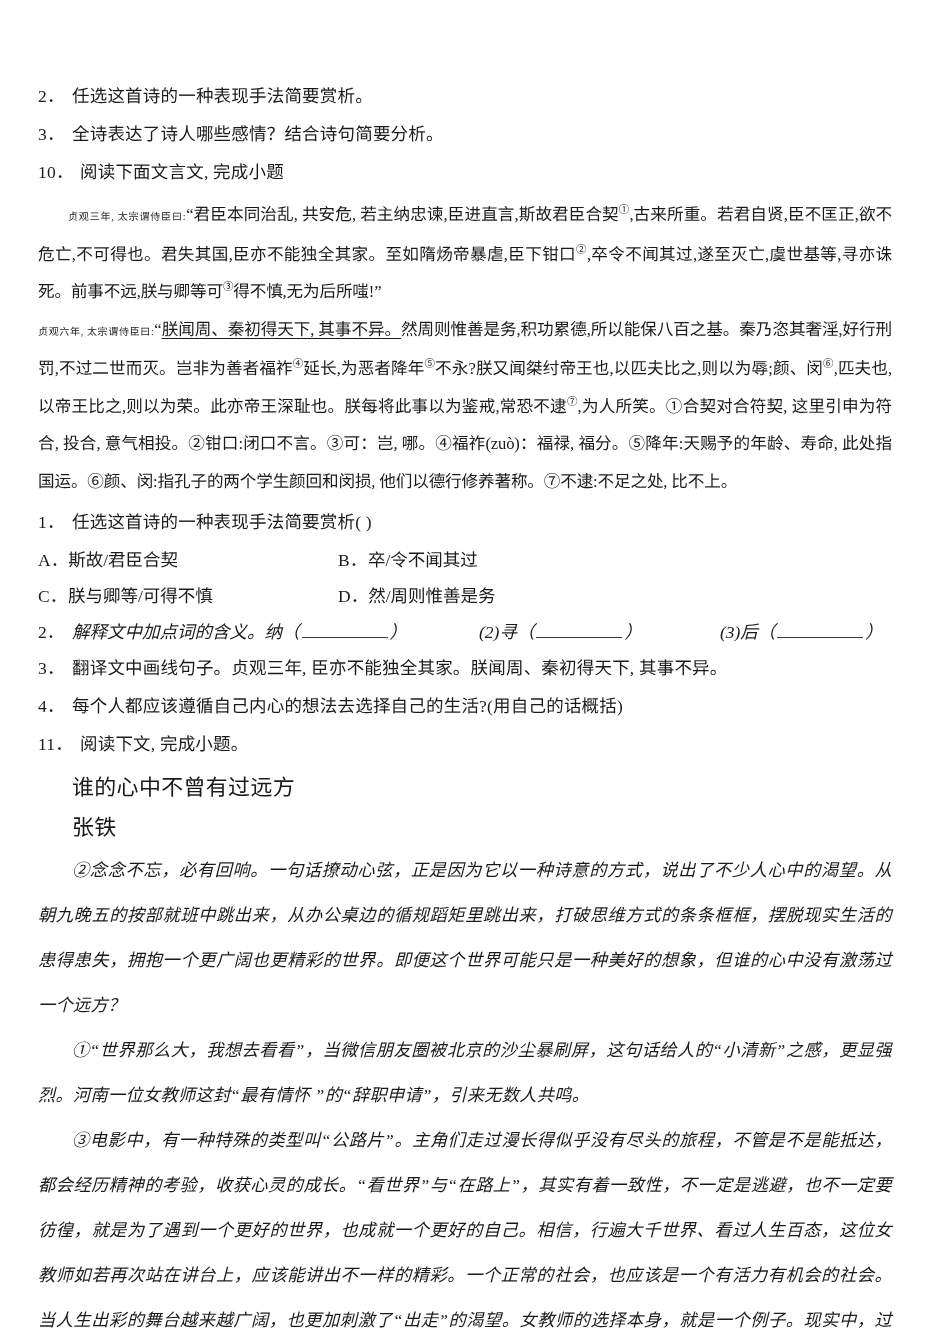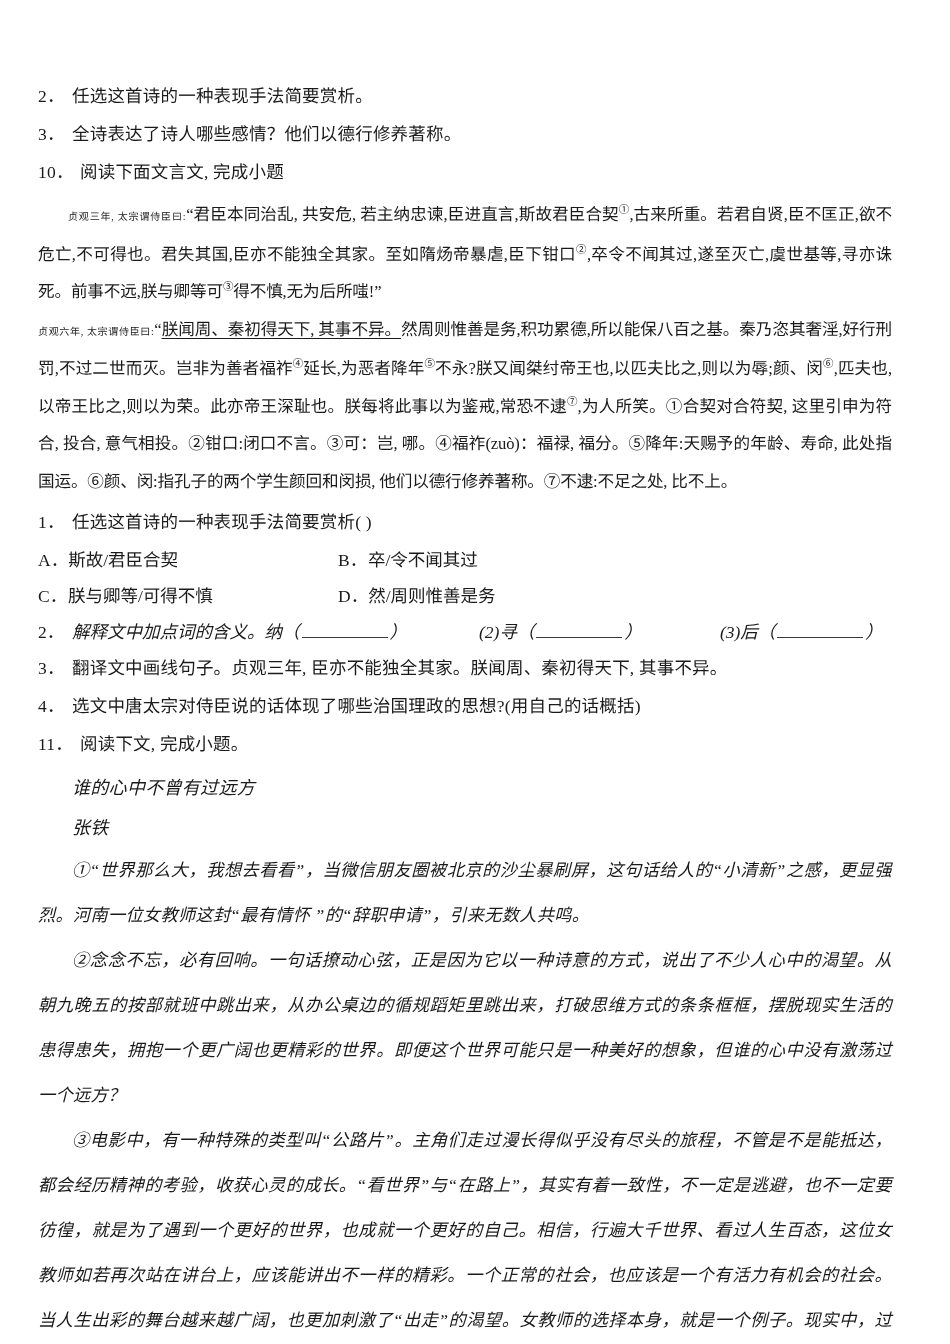--- a/index.html
+++ b/index.html
@@ -122,42 +122,41 @@
     line-height: 45px;
     text-align: justify;
     text-justify: inter-character;
     letter-spacing: 0.3px;
     word-break: break-all;
     margin: 0;
   }
   .prose.indent { text-indent: 34px; }
   .article-title, .article-author {
     font-family: "Liberation Serif", "DejaVu Serif", serif;
-    font-style: italic;
-    font-size: 18px;
+    font-size: 22px;
     line-height: 40px;
     text-indent: 34px;
     margin: 0;
     letter-spacing: 0.3px;
   }
   .spacer-sm { height: 4px; }
 </style>
 </head>
 <body>
 
 <div class="page">
 
   <div class="q-line">
     <span class="q-num">2．</span>
     <span class="q-text">任选这首诗的一种表现手法简要赏析。</span>
   </div>
 
   <div class="q-line">
     <span class="q-num">3．</span>
-    <span class="q-text">全诗表达了诗人哪些感情？他们以德行修养著称。</span>
+    <span class="q-text">全诗表达了诗人哪些感情？结合诗句简要分析。</span>
   </div>
 
   <div class="q-line">
     <span class="q-num wide">10．</span>
     <span class="q-text">阅读下面文言文, 完成小题</span>
   </div>
 
   <div class="spacer-sm"></div>
 
   <p class="wenyan first"><span class="lead">贞观三年, 太宗谓侍臣曰:</span><span>“君臣本同治乱, 共安危, 若主纳忠谏,臣进直言,斯故君臣合契</span><sup class="note">①</sup><span>,古来所重。若君自贤,臣不匡正,欲不危亡,不可得也。君失其国,臣亦不能独全其家。至如隋炀帝暴虐,臣下钳口</span><sup class="note">②</sup><span>,卒令不闻其过,遂至灭亡,虞世基等,寻亦诛死。前事不远,朕与卿等可</span><sup class="note">③</sup><span>得不慎,无为后所嗤!”</span></p>
@@ -209,30 +208,30 @@
     <span class="fill-seg">）</span>
   </div>
 
   <div class="q-line">
     <span class="q-num">3．</span>
     <span class="q-text">翻译文中画线句子。贞观三年, 臣亦不能独全其家。朕闻周、秦初得天下, 其事不异。</span>
   </div>
 
   <div class="q-line">
     <span class="q-num">4．</span>
-    <span class="q-text">选文中唐太宗对侍臣说的话体现了哪些治国理政的思想?(用自己的话概括)</span>
+    <span class="q-text">每个人都应该遵循自己内心的想法去选择自己的生活?(用自己的话概括)</span>
   </div>
 
   <div class="q-line">
     <span class="q-num wide">11．</span>
     <span class="q-text">阅读下文, 完成小题。</span>
   </div>
 
   <div class="spacer-sm"></div>
 
   <p class="article-title">谁的心中不曾有过远方</p>
   <p class="article-author">张铁</p>
 
+  <p class="prose indent">②念念不忘，必有回响。一句话撩动心弦，正是因为它以一种诗意的方式，说出了不少人心中的渴望。从朝九晚五的按部就班中跳出来，从办公桌边的循规蹈矩里跳出来，打破思维方式的条条框框，摆脱现实生活的患得患失，拥抱一个更广阔也更精彩的世界。即便这个世界可能只是一种美好的想象，但谁的心中没有激荡过一个远方？</p>
   <p class="prose indent">①“世界那么大，我想去看看”，当微信朋友圈被北京的沙尘暴刷屏，这句话给人的“小清新”之感，更显强烈。河南一位女教师这封“最有情怀 ”的“辞职申请”，引来无数人共鸣。</p>
-  <p class="prose indent">②念念不忘，必有回响。一句话撩动心弦，正是因为它以一种诗意的方式，说出了不少人心中的渴望。从朝九晚五的按部就班中跳出来，从办公桌边的循规蹈矩里跳出来，打破思维方式的条条框框，摆脱现实生活的患得患失，拥抱一个更广阔也更精彩的世界。即便这个世界可能只是一种美好的想象，但谁的心中没有激荡过一个远方？</p>
   <p class="prose indent">③电影中，有一种特殊的类型叫“公路片”。主角们走过漫长得似乎没有尽头的旅程，不管是不是能抵达，都会经历精神的考验，收获心灵的成长。“看世界”与“在路上”，其实有着一致性，不一定是逃避，也不一定要彷徨，就是为了遇到一个更好的世界，也成就一个更好的自己。相信，行遍大千世界、看过人生百态，这位女教师如若再次站在讲台上，应该能讲出不一样的精彩。一个正常的社会，也应该是一个有活力有机会的社会。当人生出彩的舞台越来越广阔，也更加刺激了“出走”的渴望。女教师的选择本身，就是一个例子。现实中，过去鲜见的公职人员辞职，也不断见诸报端。温州平阳原副县长周慧的辞职信，也写得很文艺，“每个人都应该遵循自己内心的想法去选择自己的生活”。的确，有了更多的机会，人生也就有了更多的可能——虽然每一次选择都不免纠结。</p>
 
 </div>
 
 </body></html>

